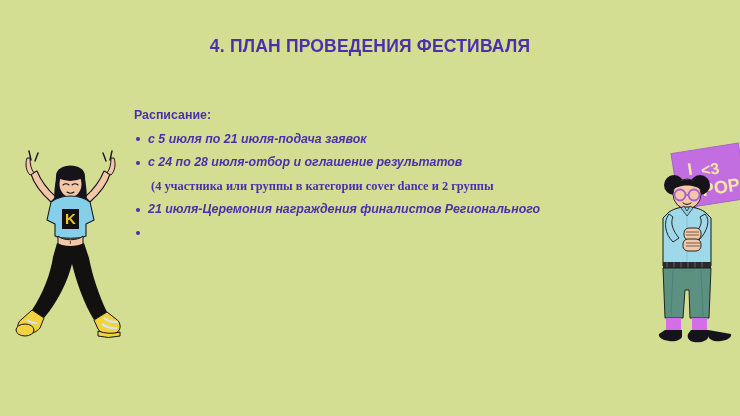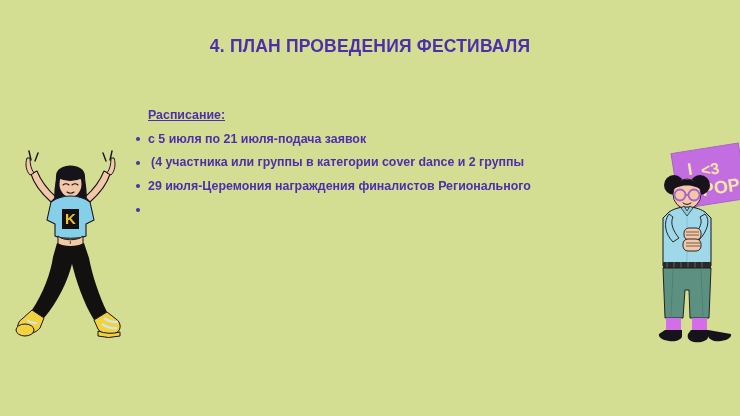--- a/index.html
+++ b/index.html
@@ -38,39 +38,39 @@
     position: absolute;
     top: 104px;
     left: 134px;
     width: 480px;
     color: #4c2fab;
     font-size: 12.4px;
     font-weight: bold;
     line-height: 23.5px;
   }
   .schedule-heading {
-    margin-left: 14px;
     margin-bottom: 0;
-    text-decoration: underline;
   }
   .item-row {
     position: relative;
     padding-left: 14px;
+    font-style: italic;
   }
   .item-row > .bullet-dot {
     position: absolute;
     left: 2px;
     top: 9.5px;
     width: 4px;
     height: 4px;
     border-radius: 50%;
     background: #4c2fab;
   }
   .cont-row {
     padding-left: 17px;
+    font-family: Liberation Serif, serif;
   }
 
   
   #dancer { position: absolute; left: 6px; top: 140px; width: 130px; height: 205px; }
   #kpop-fan { position: absolute; left: 645px; top: 140px; width: 100px; height: 205px; }
 </style>
 </head>
 <body>
 
 <div id="slide" style="background: rgb(212, 222, 146);">
@@ -195,20 +195,20 @@
     <g>
       <path d="M46 190 L63 190 L63 196 C64 200 70 202 76 201 C83 200 87 197 86 194 L63 190 Z" fill="#16141a"></path>
       <path d="M46 190 L63 190 L63 197 C63 201 55 203 49 202 C43 201 42 197 43 194 Z" fill="#16141a"></path>
     </g>
   </svg>
 
   <div id="content-block" style="color: rgb(76, 47, 171);">
     <div class="schedule-heading">Расписание:</div>
     <div id="lines-host">
         <div class="item-row"><span class="bullet-dot" style="background: rgb(76, 47, 171);"></span><span>с  5 июля по 21 июля-подача заявок</span></div>
-        <div class="item-row"><span class="bullet-dot" style="background: rgb(76, 47, 171);"></span></div>
+        <div class="item-row"><span class="bullet-dot" style="background: rgb(76, 47, 171);"></span><span>с 24 по 28 июля-отбор и оглашение результатов</span></div>
         <div class="cont-row"><span>(4 участника или группы в категории cover dance и 2 группы</span></div>
-        <div class="item-row"><span class="bullet-dot" style="background: rgb(76, 47, 171);"></span><span>29 июля-Церемония награждения финалистов Регионального</span></div>
+        <div class="item-row"><span class="bullet-dot" style="background: rgb(76, 47, 171);"></span><span>21 июля-Церемония награждения финалистов Регионального</span></div>
         <div class="item-row"><span class="bullet-dot" style="background: rgb(76, 47, 171);"></span></div>
       </div>
   </div>
 
 </div>
 
 </body></html>

